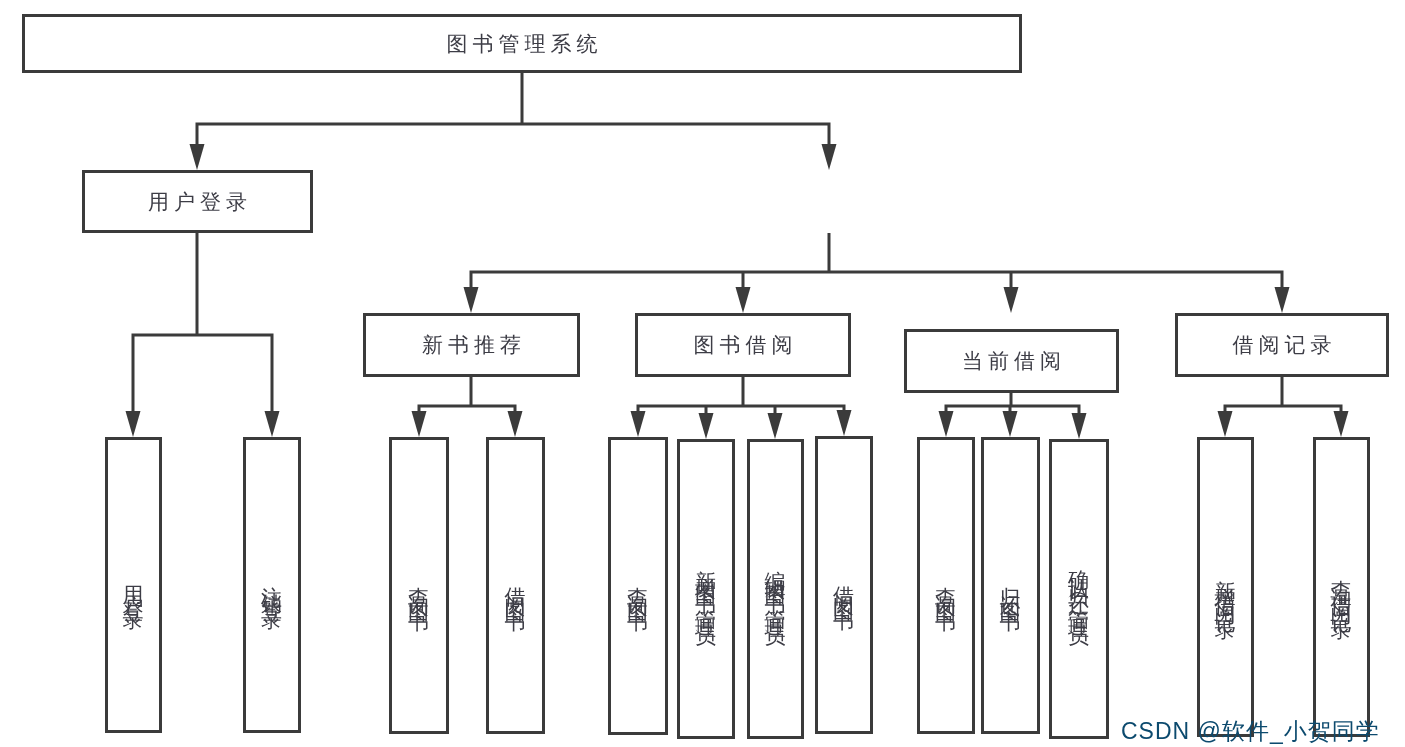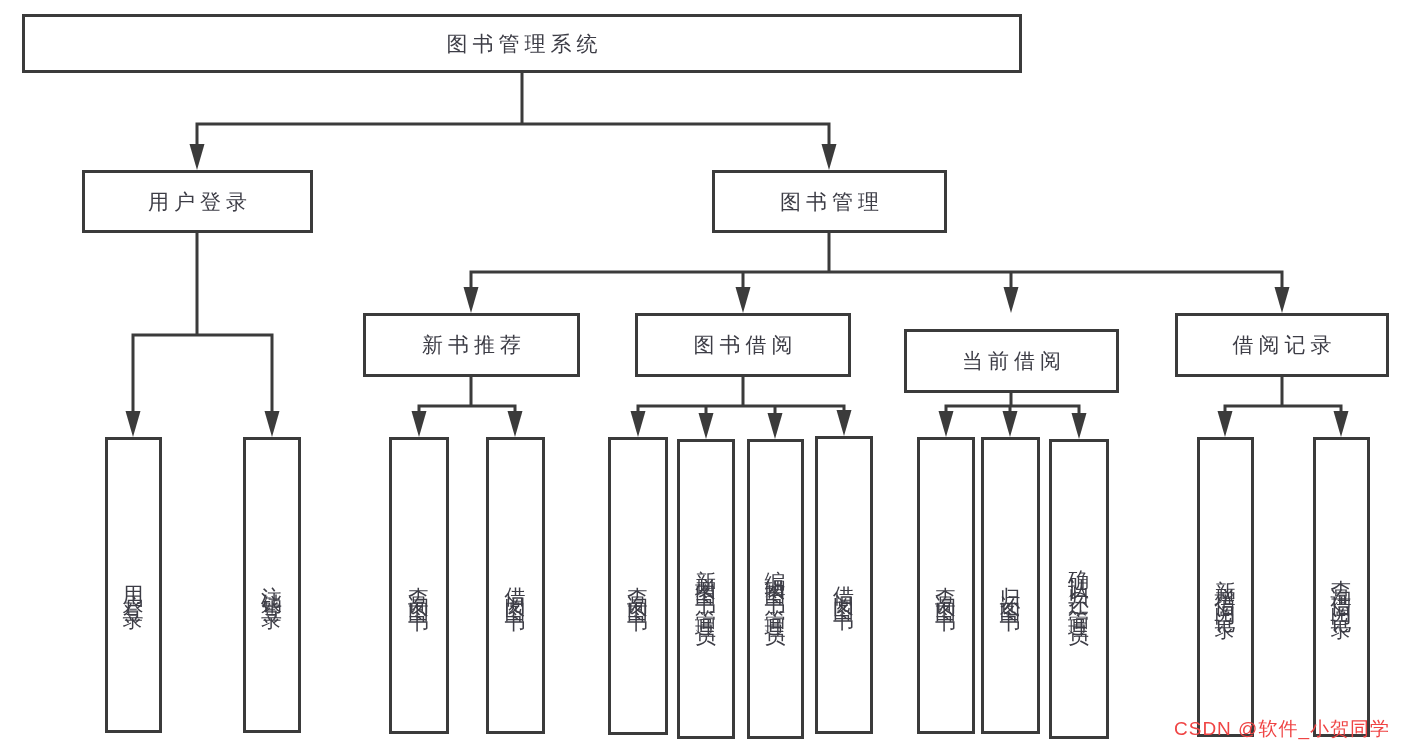--- a/index.html
+++ b/index.html
@@ -43,25 +43,25 @@
   }
   .node.v .vtext {
     writing-mode: vertical-rl;
     text-orientation: mixed;
     letter-spacing: 8px;
     line-height: 1;
     white-space: nowrap;
   }
   .watermark {
     position: absolute;
-    left: 1174px;
+    left: 1121px;
     top: 716px;
-    font-size: 19px;
+    font-size: 23px;
     letter-spacing: 1px;
-    color: #ef4444;
+    color: #0c4a6e;
     white-space: nowrap;
     z-index: 5;
   }
 </style>
 </head>
 <body>
 
 <div class="canvas">
 
   <svg class="connector-layer" id="connectors" viewBox="0 0 1405 747" xmlns="http://www.w3.org/2000/svg">
@@ -92,23 +92,20 @@
       <polygon points="1225,437 1217.5,411 1232.5,411" fill="#3b3b3b"></polygon>
       <polygon points="1341,437 1333.5,411 1348.5,411" fill="#3b3b3b"></polygon>
     </svg>
 
   <div class="node h" style="left:22px; top:14px; width:1000px; height:59px;">
     <span>图书管理系统</span>
   </div>
 
   <div class="node h" style="left:82px; top:170px; width:231px; height:63px;">
     <span>用户登录</span>
-  </div>
-  <div class="node h" style="left:712px; top:170px; width:235px; height:63px;">
-    <span>图书管理</span>
   </div>
 
   <div class="node h" style="left:635px; top:313px; width:216px; height:64px;">
     <span>图书借阅</span>
   </div>
   <div class="node h" style="left:363px; top:313px; width:217px; height:64px;">
     <span>新书推荐</span>
   </div>
   <div class="node h" style="left:904px; top:313px; width:215px; height:64px;margin-top:16px;">
     <span>当前借阅</span>

